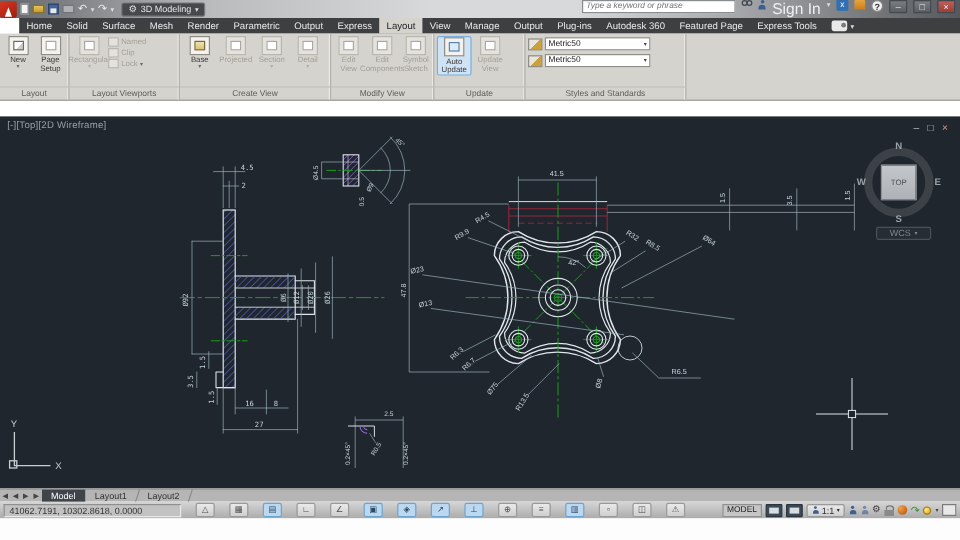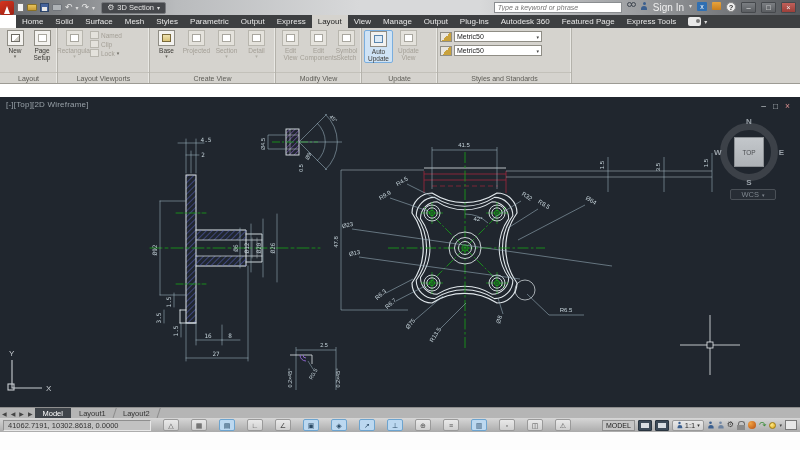--- a/index.html
+++ b/index.html
@@ -28,21 +28,21 @@
   .title-center b { font-weight:bold; }
   .tb-right { margin-left:auto; display:flex; align-items:flex-start; gap:5px; padding-right:4px; }
   .searchbox { width:128px; height:11px; border:1px solid #8a8d90; background:#fff; font-style:italic;
     font-size:7px; color:#555; padding:0 3px; font-family:"Liberation Sans",sans-serif; }
   .binoc { display:inline-flex; }
   .binoc i { width:5px; height:5px; border:1.5px solid #3f4650; border-radius:50%; display:inline-block; }
   .binoc i+i { margin-left:-1px; }
   .person { position:relative; width:7px; height:8px; }
   .person::before { content:""; position:absolute; top:0; left:2px; width:3px; height:3px; border-radius:50%; background:#3b5f8f; }
   .person::after { content:""; position:absolute; bottom:0; left:0.5px; width:6px; height:4px; border-radius:3px 3px 0 0; background:#3b5f8f; }
-  .signin { font-size:10px; color:#f0f0f0; }
+  .signin { font-size:13px; color:#f0f0f0; }
   .xchg { width:10px; height:9px; background:#2f6fb2; border-radius:1px; color:#fff; font-size:7px; line-height:9px; text-align:center; }
   .a360 { width:9px; height:8px; background:linear-gradient(#e8a33c,#c97f1d); border-radius:1px; }
   .helpico { width:10px; height:10px; border-radius:50%; background:#f0f0f0; border:1px solid #888;
     color:#333; font-size:7.5px; line-height:9px; text-align:center; font-weight:bold; }
   .winbtn { width:15px; height:11px; background:linear-gradient(#7b7e82,#5a5d61); border:1px solid #45484c;
     color:#eee; font-size:7.5px; line-height:9px; text-align:center; border-radius:1px; }
   .winbtn.close { background:linear-gradient(#c0605a,#9c3f39); }
 
   
   .ribbontabs { position:absolute; top:15px; left:16px; width:800px; height:13px; background:#3d3f41;
@@ -156,21 +156,21 @@
       <span class="qico i-qopen"></span>
       <span class="qico i-qsave"></span>
       <span class="qico i-qplot"></span>
       <span class="glyph">↶</span>
       <span class="qdd">▾</span>
       <span class="glyph">↷</span>
       <span class="qdd">▾</span>
     </div>
     <div class="wspill">
       <span class="mini" style="color:#ddd">⚙</span>
-      <span>3D Section</span>
+      <span>3D Modeling</span>
       <span class="qdd">▾</span>
     </div>
     <div class="tb-right">
       <input class="searchbox" placeholder="Type a keyword or phrase" style="">
       <span class="binoc">
           <i></i>
           <i></i>
         </span>
       <span class="person"></span>
       <span class="signin">Sign In</span>
@@ -182,21 +182,21 @@
       <span class="winbtn">□</span>
       <span class="winbtn close">×</span>
     </div>
   </div>
 
   <div class="ribbontabs">
     <span class="rtab">Home</span>
     <span class="rtab">Solid</span>
     <span class="rtab">Surface</span>
     <span class="rtab">Mesh</span>
-    <span class="rtab">Styles</span>
+    <span class="rtab">Render</span>
     <span class="rtab">Parametric</span>
     <span class="rtab">Output</span>
     <span class="rtab">Express</span>
     <span class="rtab active">Layout</span>
     <span class="rtab">View</span>
     <span class="rtab">Manage</span>
     <span class="rtab">Output</span>
     <span class="rtab">Plug-ins</span>
     <span class="rtab">Autodesk 360</span>
     <span class="rtab">Featured Page</span>

